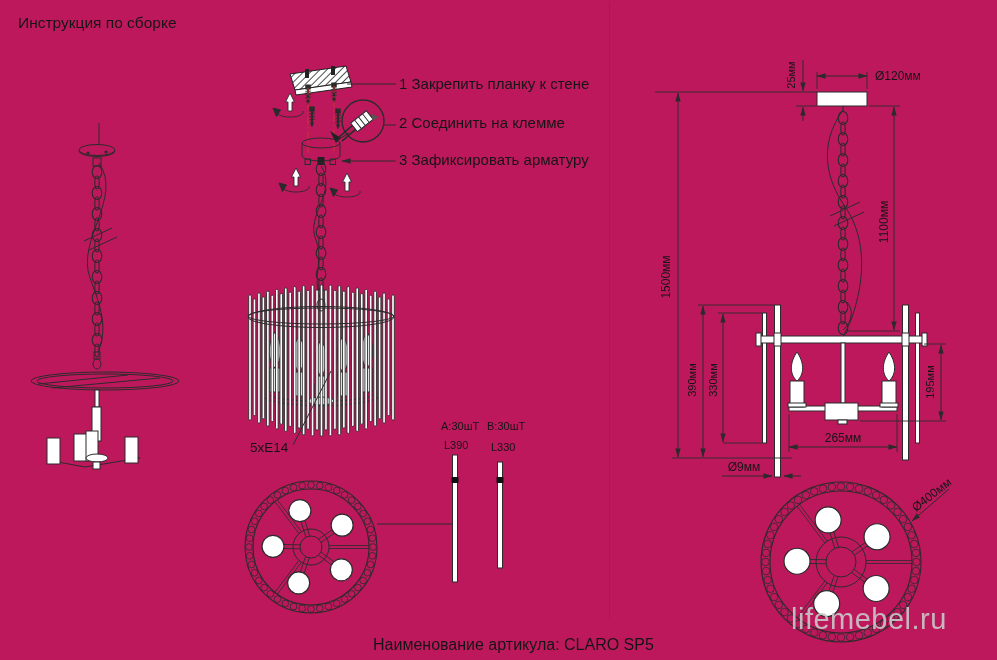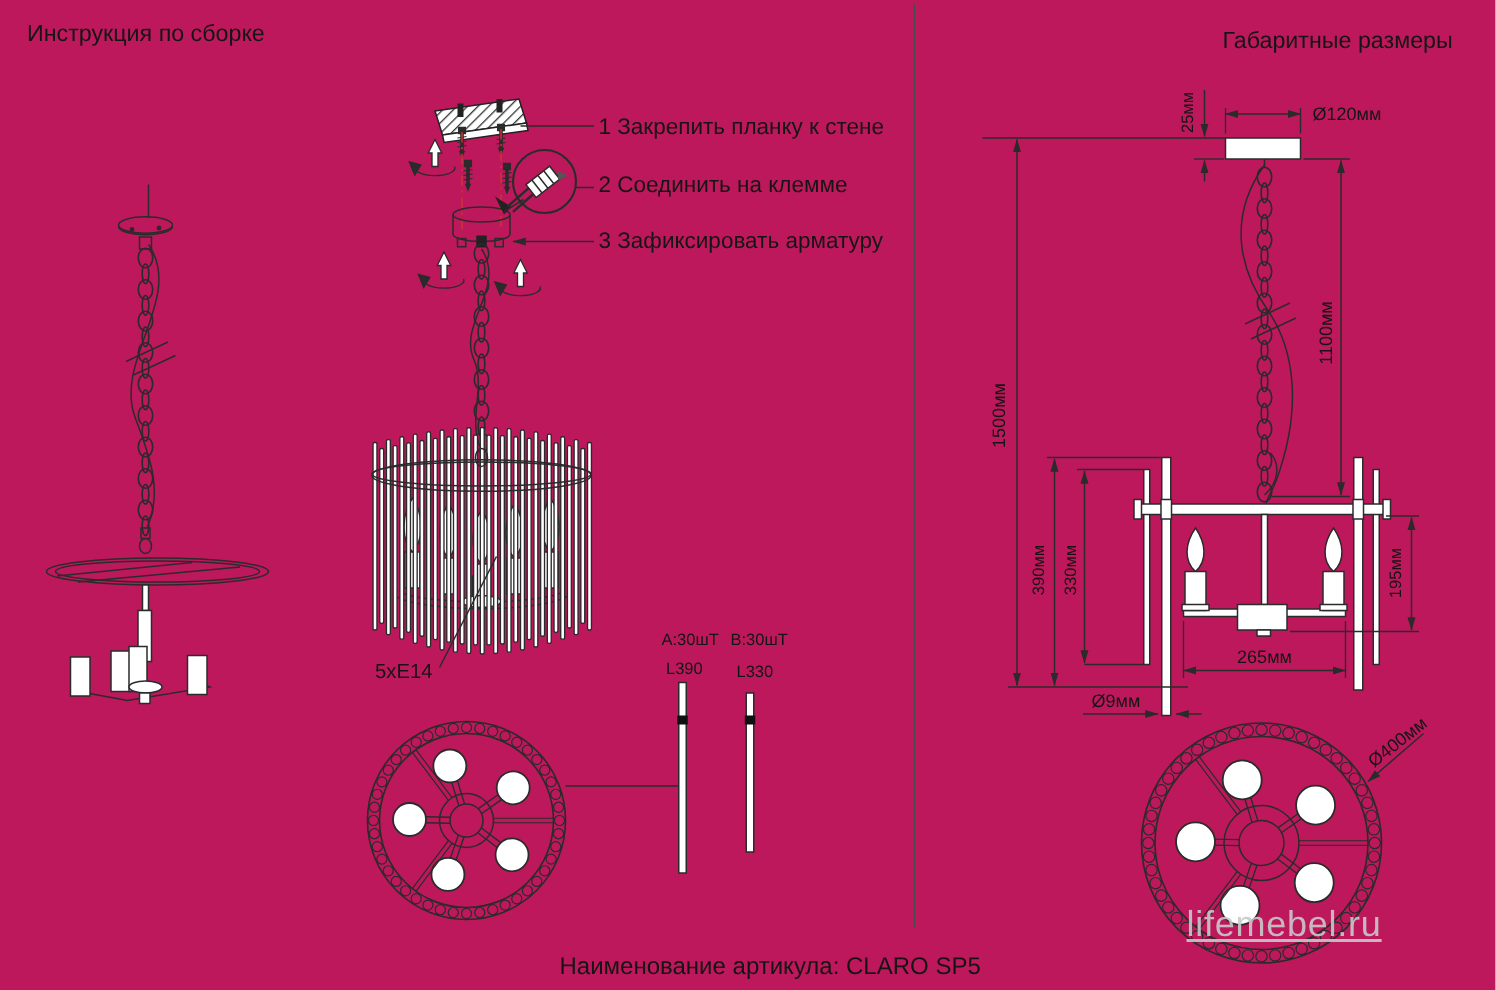--- a/index.html
+++ b/index.html
@@ -2,36 +2,35 @@
 <html><head>
 <meta charset="utf-8">
 <style>
   html,body{margin:0;padding:0;background:#fff;}
   .canvas{position:relative;width:997px;height:660px;background:#be185d;overflow:hidden;
           font-family:"Liberation Sans",sans-serif;color:#111;}
   .title{position:absolute;font-size:15.5px;color:#151515;white-space:nowrap;}
   #left-title{left:18px;top:14px;}
   #right-title{left:815px;top:19px;}
   #footer-article{position:absolute;left:373px;top:636px;font-size:16px;color:#151515;white-space:nowrap;}
-  #watermark{position:absolute;left:791px;top:603px;font-size:24px;color:#c9c9c9;opacity:.9;
-             letter-spacing:.5px;pointer-events:none;z-index:3;text-decoration:underline;}
+  #watermark{position:absolute;left:791px;top:603px;font-size:29px;color:#c9c9c9;opacity:.9;
+             letter-spacing:.5px;pointer-events:none;z-index:3;}
   #divider{position:absolute;left:609px;top:2px;width:1px;height:616px;background:#4a4a4a;}
   svg{position:absolute;left:0;top:0;z-index:1;}
   text{font-family:"Liberation Sans",sans-serif;fill:#151515;}
   .t11{font-size:11px}.t12{font-size:12px}.t13{font-size:13.5px}.t15{font-size:15px}
   .dim{stroke:#2b2b2b;stroke-width:1;}
   .ext{stroke:#2b2b2b;stroke-width:.9;}
 </style>
 </head>
 <body>
 
 <div class="canvas">
 
   <div class="title" id="left-title">Инструкция по сборке</div>
-  <div class="title" id="right-title">Габаритные размеры</div>
   <div id="divider"></div>
 
   <svg width="997" height="660" viewBox="0 0 997 660">
     <defs>
       <marker id="arw" viewBox="0 0 10 6" markerWidth="9" markerHeight="6" refX="9.5" refY="3" orient="auto-start-reverse" markerUnits="userSpaceOnUse">
         <path d="M0,0 L10,3 L0,6 Z" fill="#2b2b2b"></path>
       </marker>
       <pattern id="hatch" patternUnits="userSpaceOnUse" width="5" height="5" patternTransform="rotate(45)">
         <rect width="5" height="5" fill="#fff"></rect>
         <line x1="0" y1="0" x2="0" y2="5" stroke="#3a3a3a" stroke-width="1.8"></line>

